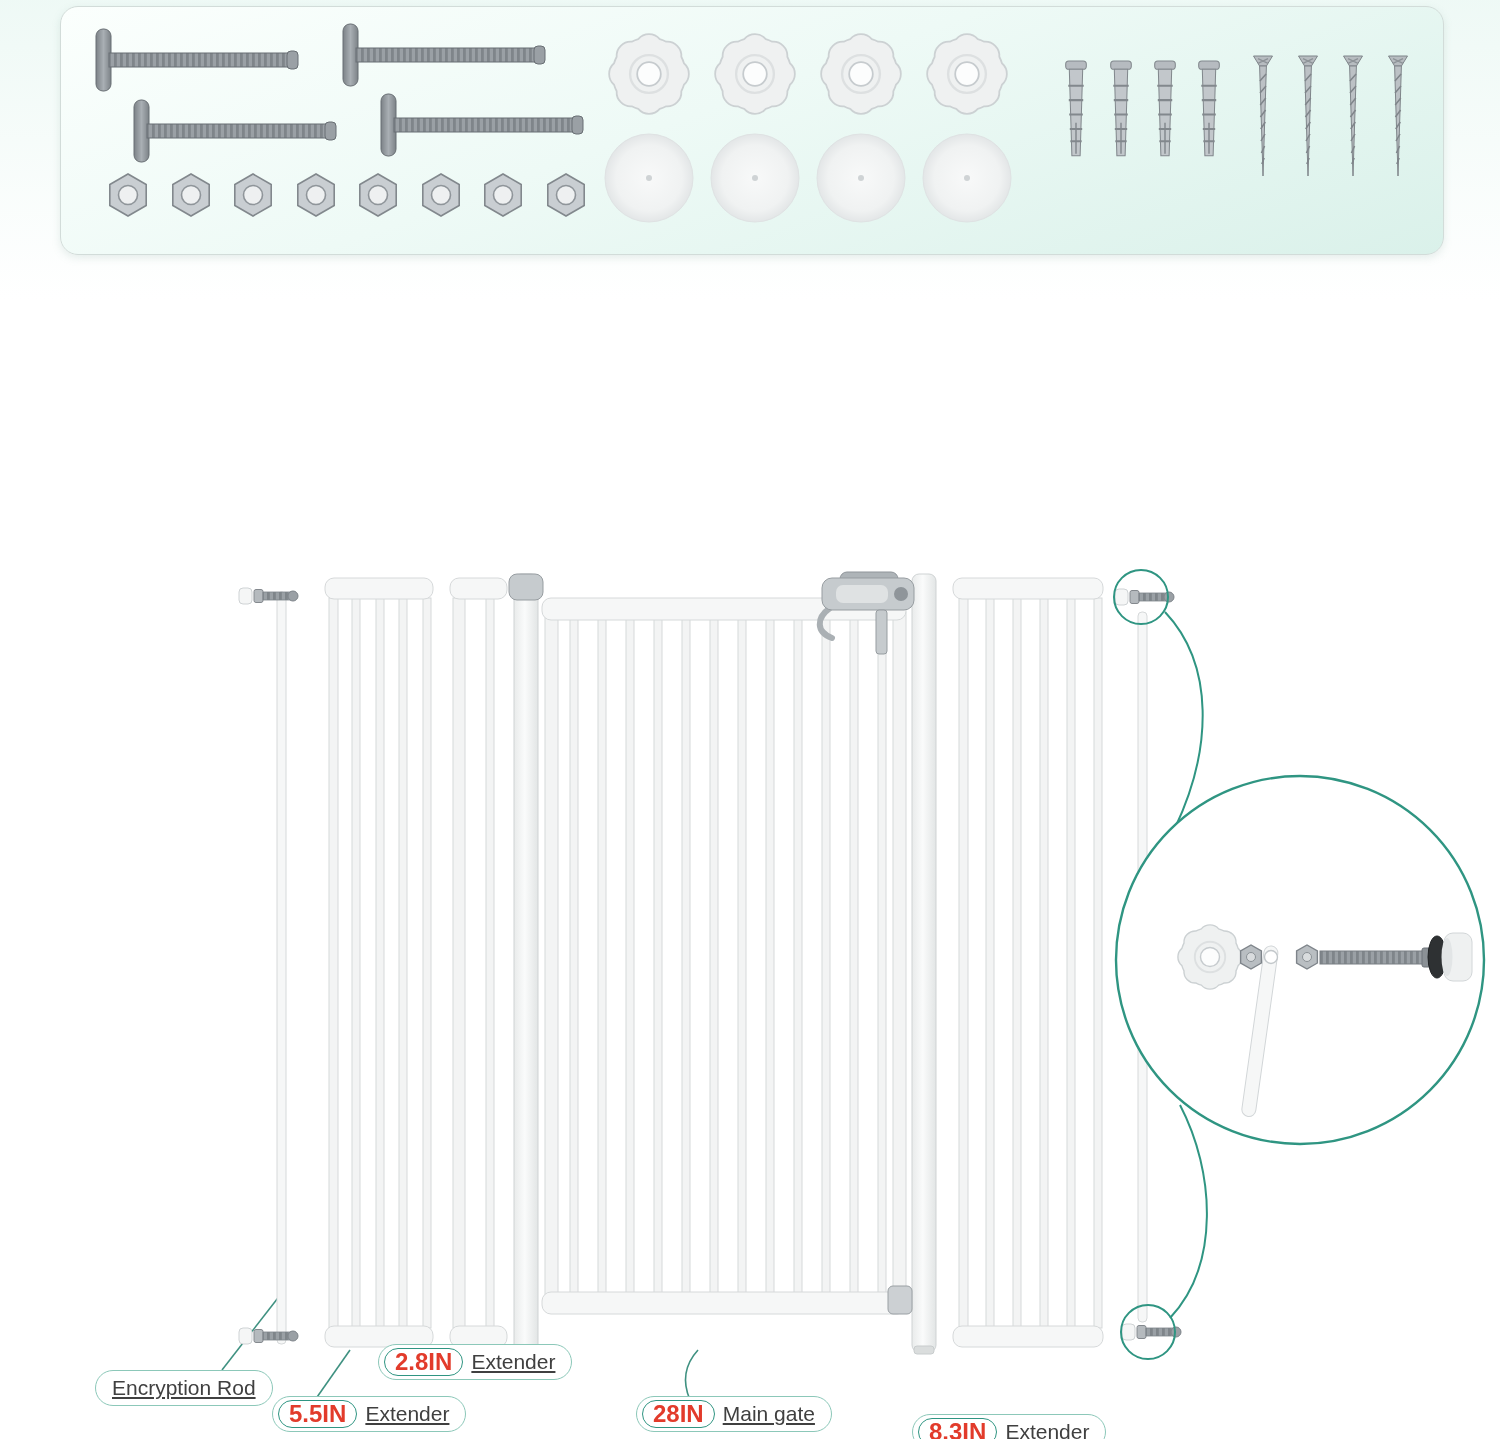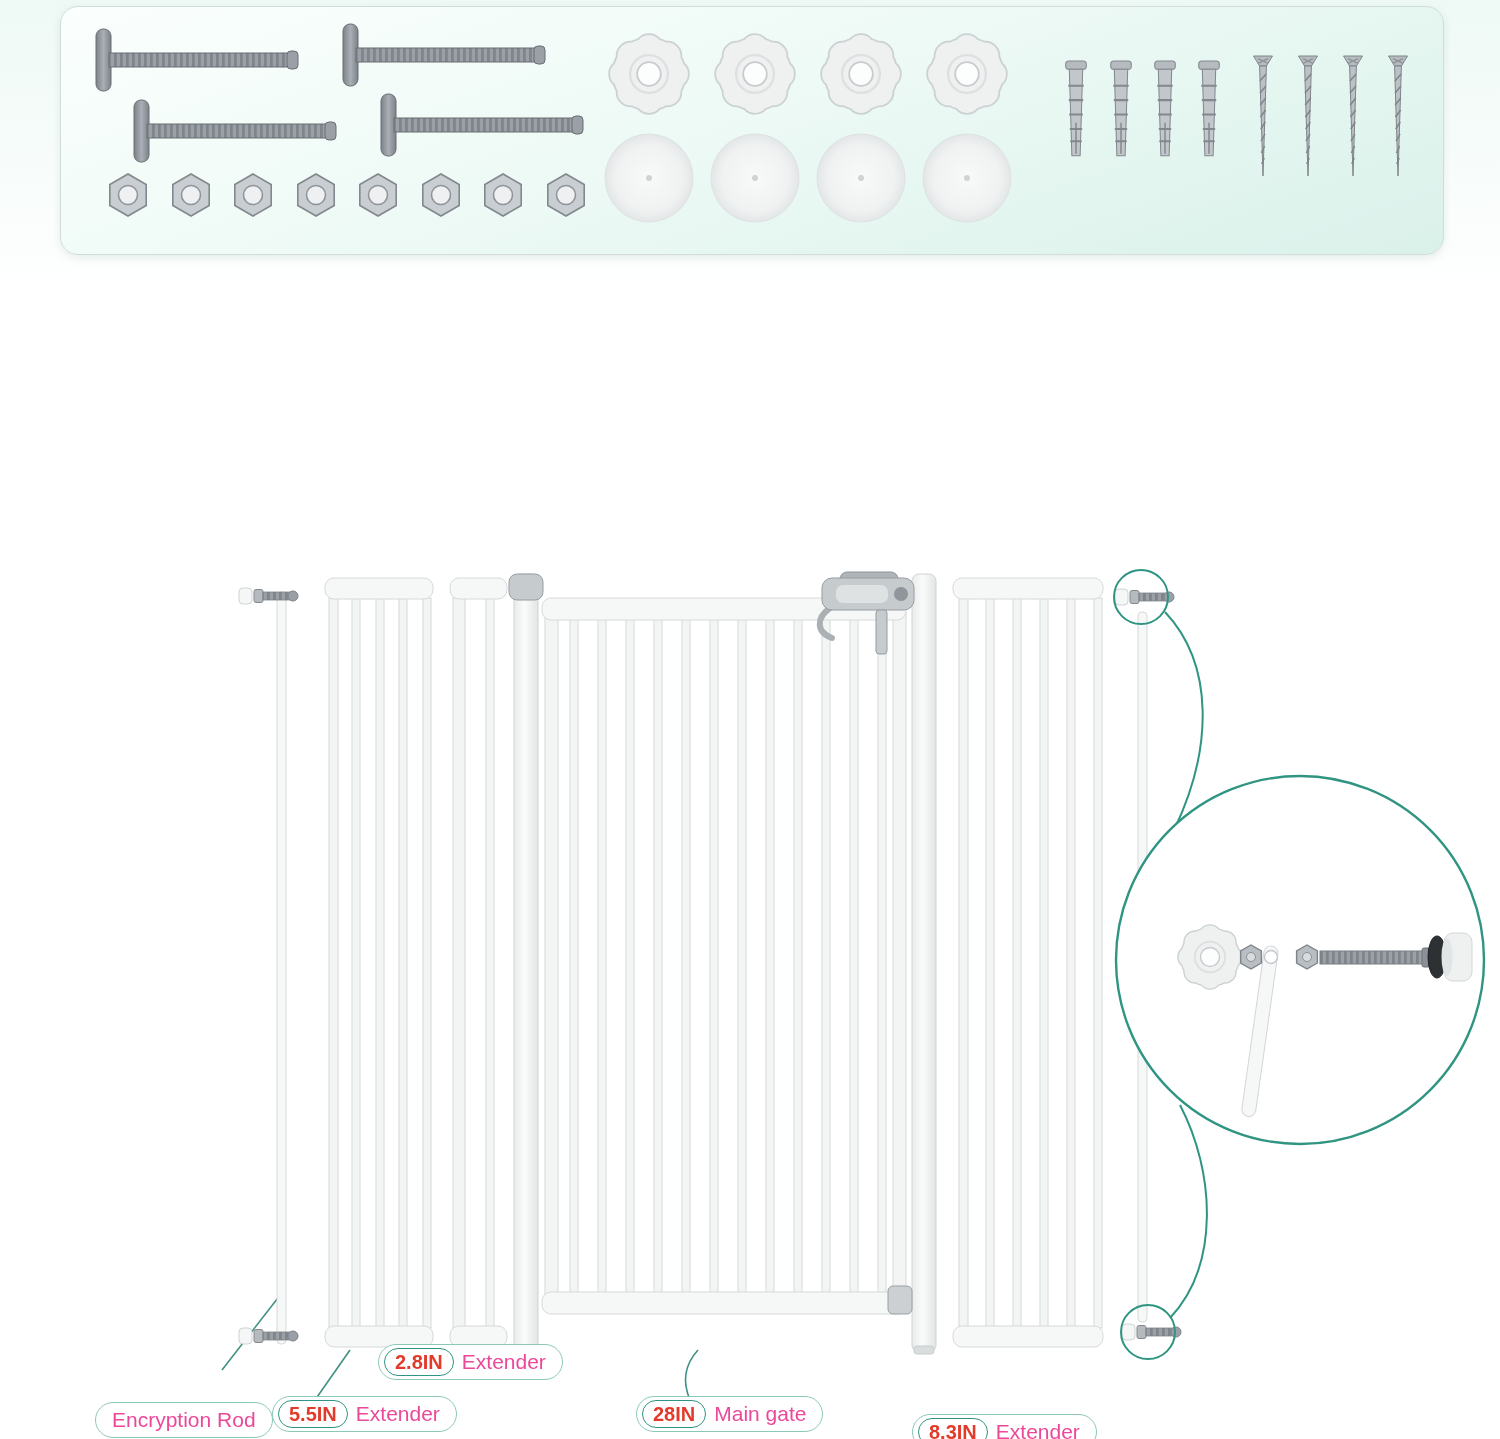--- a/index.html
+++ b/index.html
@@ -13,23 +13,23 @@
     background:linear-gradient(160deg,#fbfffd 0%, #eefaf6 45%, #daf1ea 100%);
     box-shadow:0 3px 8px rgba(120,160,150,0.18); }
   .hardware-panel svg { position:absolute; left:0; top:0; width:100%; height:100%; }
   .gate-svg { position:absolute; left:0; top:560px; width:1500px; height:879px; }
   .label { position:absolute; display:flex; align-items:center; gap:8px;
     background:#ffffff; border:1.6px solid #8cc8b9; border-radius:999px;
     padding:4px 16px; height:36px; box-sizing:border-box;
     font-size:21px; color:#4d5350; white-space:nowrap; }
   .label.with-badge { padding-left:5px; }
   .size-badge { display:inline-block; border:1.8px solid #2f9582; color:#e23b2b;
-    border-radius:999px; padding:1px 10px; font-weight:700; font-size:20px;
+    border-radius:999px; padding:1px 10px; font-weight:700; font-size:24px;
     background:#ffffff; line-height:24px; }
-  .pill-text { color:#ec4899; }
+  .pill-text { color:#404040;text-decoration:underline; }
   .teal-line { stroke:#2f9582; stroke-width:2; fill:none; }
   .leader { stroke:#3f9181; stroke-width:1.6; fill:none; }
 </style>
 </head>
 <body>
 
 <div class="stage">
   <div class="top-tint"></div>
 
   <svg width="0" height="0" style="position:absolute" aria-hidden="true">
@@ -241,21 +241,21 @@
       <use href="#hexnutsm" transform="translate(1251,397)"></use>
       <use href="#hexnutsm" transform="translate(1307,397)"></use>
       <rect x="1320" y="391" width="104" height="13" fill="url(#threads)" stroke="#787e83"></rect>
       <rect x="1422" y="388" width="9" height="19" rx="2" fill="#8b9196" stroke="#6f757a"></rect>
       <ellipse cx="1437" cy="397" rx="9" ry="21" fill="#2e3133" stroke="#1f2224"></ellipse>
       <rect x="1444" y="373" width="28" height="48" rx="9" fill="#eff1f1" stroke="#d2d6d8"></rect>
       <ellipse cx="1447" cy="397" rx="5.5" ry="19" fill="#e2e5e6"></ellipse>
     </g>
   </svg>
 
-  <div class="label" style="left:95px; top:1402px;">
+  <div class="label" style="left:95px; top:1370px;">
     <span class="pill-text">Encryption Rod</span>
   </div>
 
   <div class="label with-badge" style="left:272px; top:1396px;">
     <span class="size-badge">5.5IN</span>
     <span class="pill-text">Extender</span>
   </div>
 
   <div class="label with-badge" style="left:378px; top:1344px;">
     <span class="size-badge">2.8IN</span>

